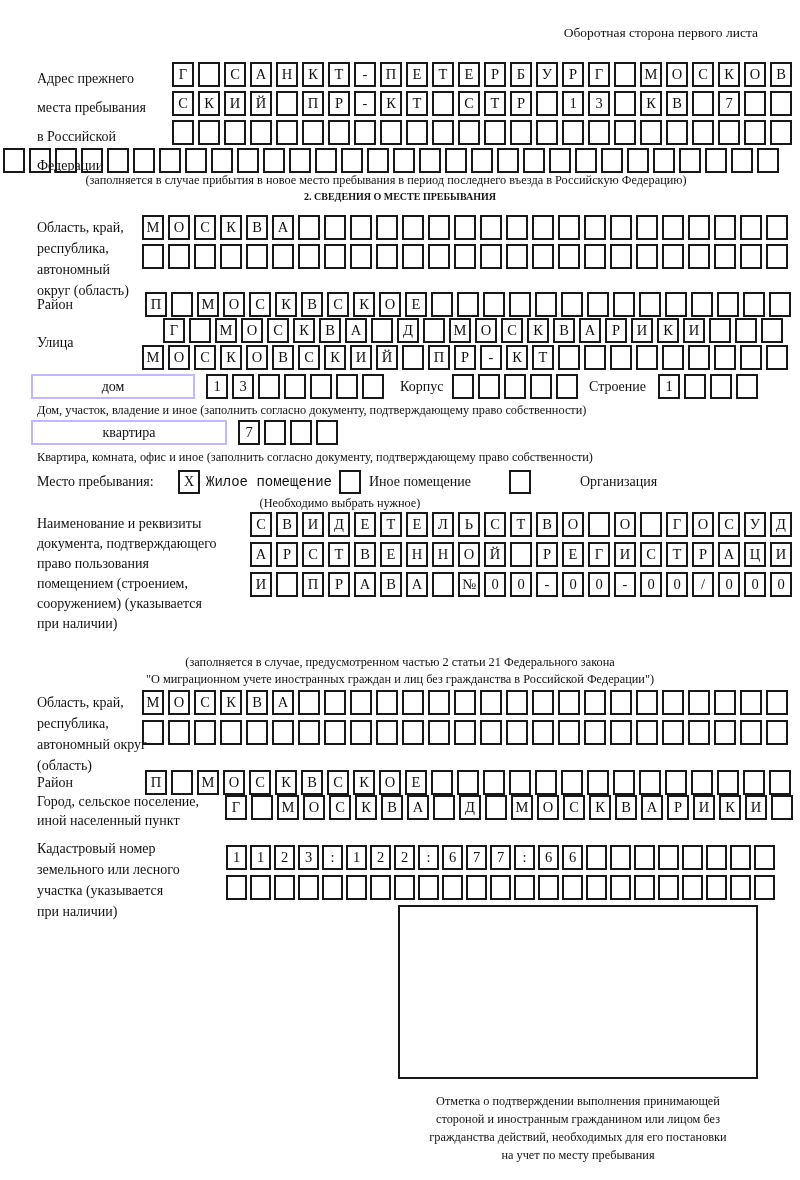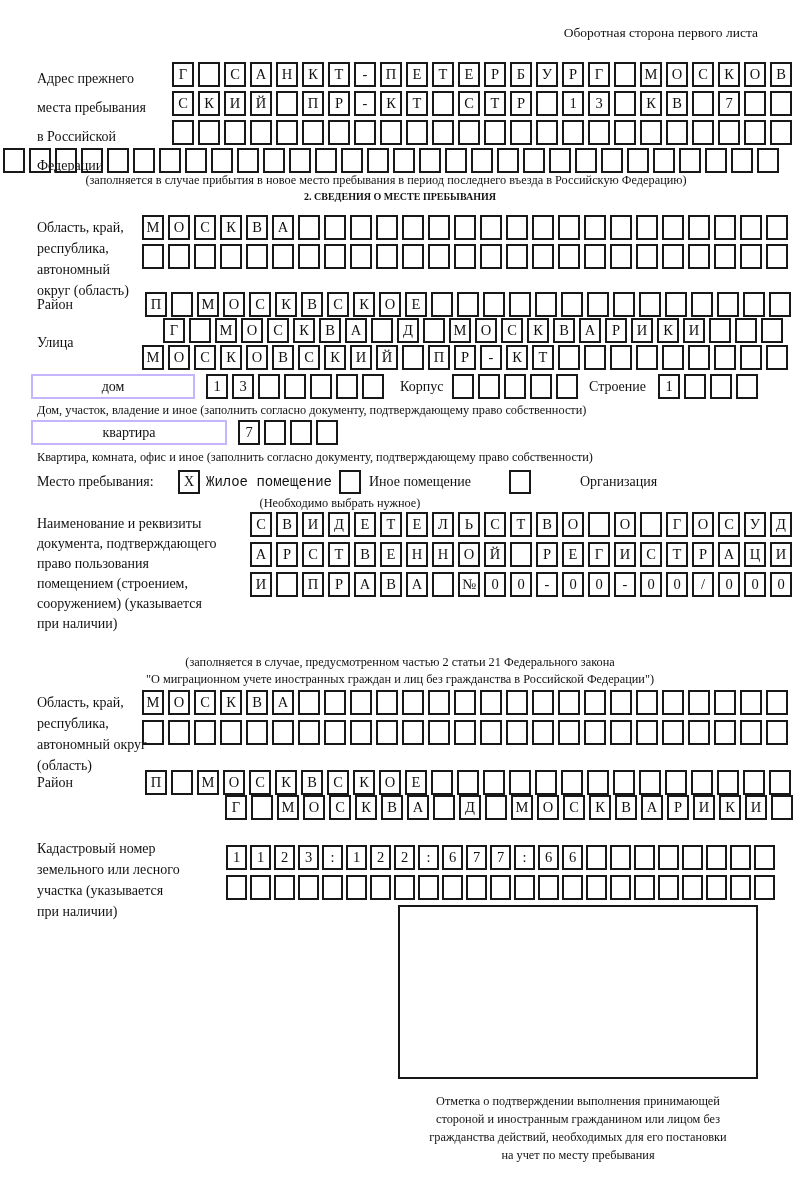--- a/index.html
+++ b/index.html
@@ -495,20 +495,22 @@
       <span class="cell"></span>
       <span class="cell"></span>
       <span class="cell"></span>
       <span class="cell"></span>
       <span class="cell"></span>
       <span class="cell"></span>
       <span class="cell"></span>
       <span class="cell"></span>
     </div>
 
+  <div class="abs lbl" style="left:37px;top:792px;line-height:19px;">Город, сельское поселение,
+иной населенный пункт</div>
   <div class="abs cells" style="left:225px;top:795px;">
       <span class="cell">Г</span>
       <span class="cell"></span>
       <span class="cell">М</span>
       <span class="cell">О</span>
       <span class="cell">С</span>
       <span class="cell">К</span>
       <span class="cell">В</span>
       <span class="cell">А</span>
       <span class="cell"></span>

